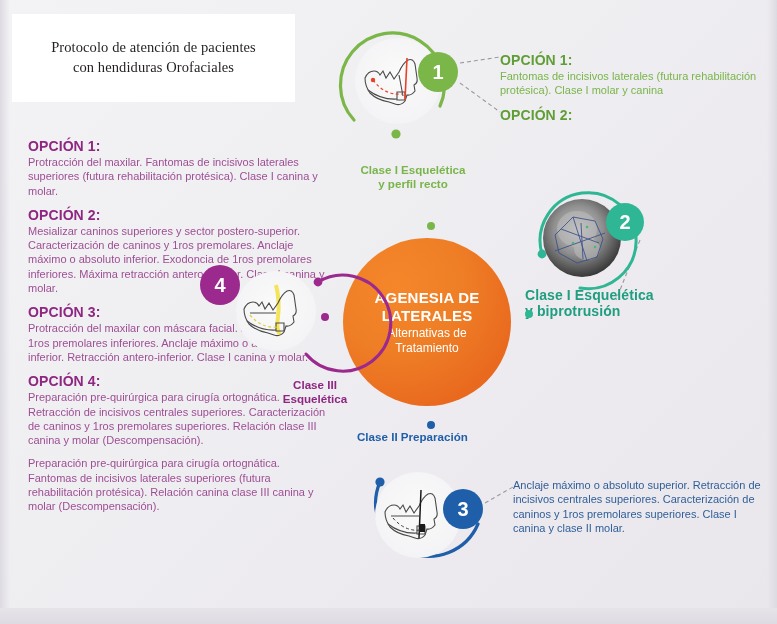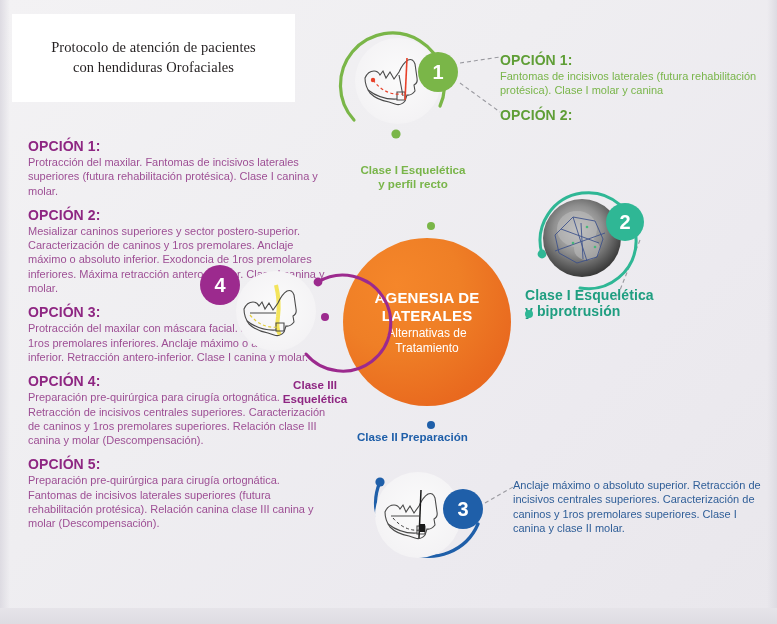--- a/index.html
+++ b/index.html
@@ -116,21 +116,20 @@
 
   <div class="block purple" id="left-col">
     <p class="opt-h">OPCIÓN 1:</p>
     <p class="opt-b">Protracción del maxilar. Fantomas de incisivos laterales superiores (futura rehabilitación protésica). Clase I canina y molar.</p>
     <p class="opt-h">OPCIÓN 2:</p>
     <p class="opt-b">Mesializar caninos superiores y sector postero-superior. Caracterización de caninos y 1ros premolares. Anclaje máximo o absoluto inferior. Exodoncia de 1ros premolares inferiores. Máxima retracción antero-inferior. Clase I canina y molar.</p>
     <p class="opt-h">OPCIÓN 3:</p>
     <p class="opt-b">Protracción del maxilar con máscara facial. Exodoncia de 1ros premolares inferiores. Anclaje máximo o absoluto inferior. Retracción antero-inferior. Clase I canina y molar.</p>
     <p class="opt-h">OPCIÓN 4:</p>
     <p class="opt-b">Preparación pre-quirúrgica para cirugía ortognática. Retracción de incisivos centrales superiores. Caracterización de caninos y 1ros premolares superiores. Relación clase III canina y molar (Descompensación).</p>
-    <p class="opt-h">OPCIÓN 5:</p>
     <p class="opt-b">Preparación pre-quirúrgica para cirugía ortognática. Fantomas de incisivos laterales superiores (futura rehabilitación protésica). Relación canina clase III canina y molar (Descompensación).</p>
   </div>
 
   <div class="block green" id="green-col">
     <p class="opt-h">OPCIÓN 1:</p>
     <p class="opt-b">Fantomas de incisivos laterales (futura rehabilitación protésica). Clase I molar y canina</p>
     <p class="opt-h">OPCIÓN 2:</p>
   </div>
 
   <div class="block teal" id="teal-col">

